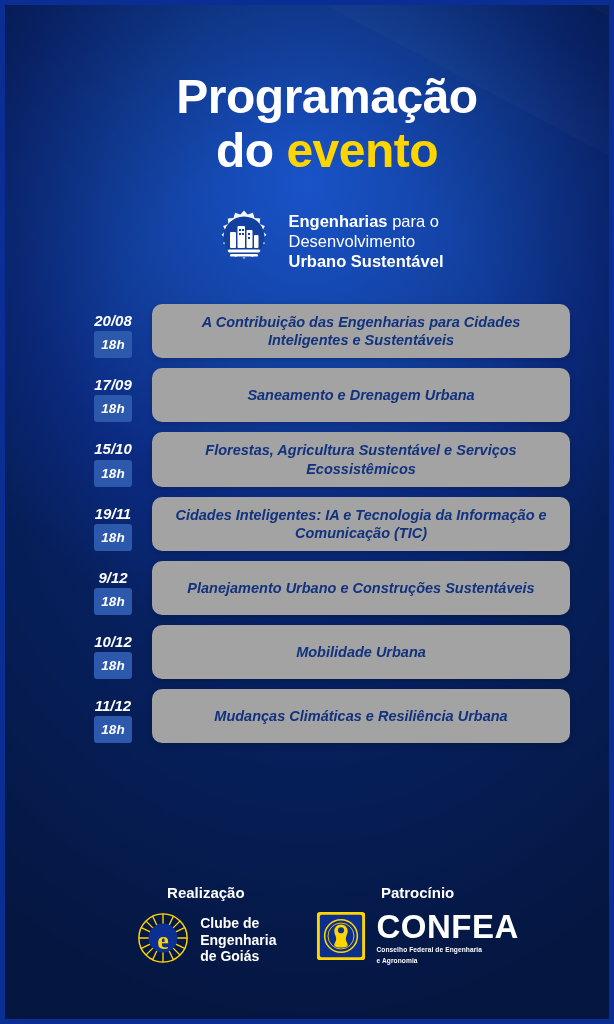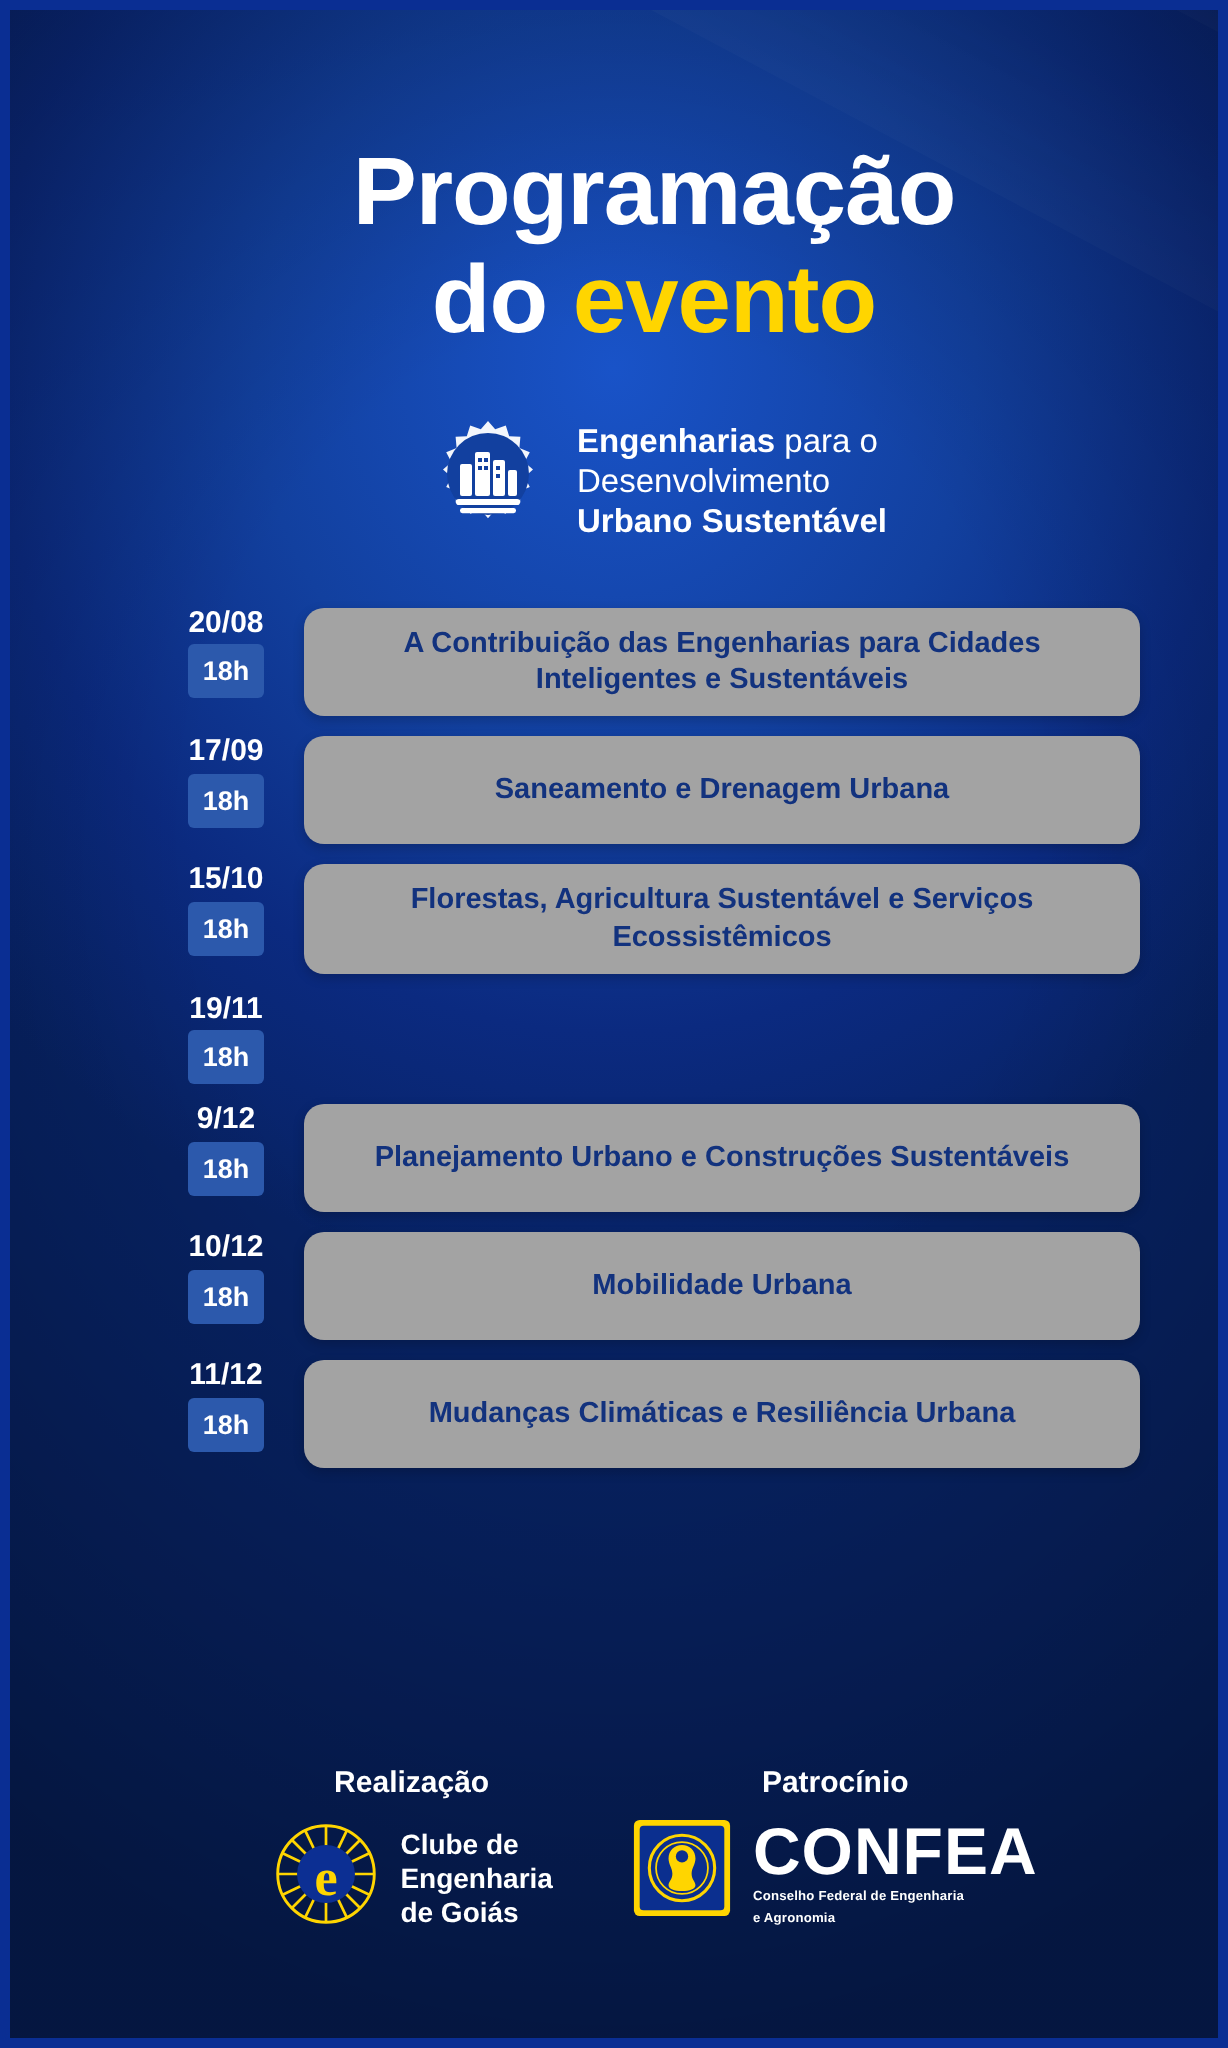--- a/index.html
+++ b/index.html
@@ -95,21 +95,22 @@
   
   .schedule {
     margin-top: 30px;
     padding: 0 64px 0 62px;
     display: flex;
     flex-direction: column;
     gap: 10px;
   }
   .row {
     display: flex;
-    align-items: flex-start;
+    align-items: flex-end;
+    font-style: italic;
   }
   .date {
     width: 62px;
     flex: 0 0 62px;
     text-align: center;
     color: #ffffff;
     z-index: 2;
     position: relative;
   }
   .date .d {
@@ -285,20 +286,23 @@
       <div class="card">
         <span>Florestas, Agricultura Sustentável e Serviços Ecossistêmicos</span>
       </div>
     </div>
 
     <div class="row">
       <div class="date">
         <span class="d">19/11</span>
         <span class="h">18h</span>
       </div>
+      <div class="card">
+        <span>Cidades Inteligentes: IA e Tecnologia da Informação e Comunicação (TIC)</span>
+      </div>
     </div>
 
     <div class="row">
       <div class="date">
         <span class="d">9/12</span>
         <span class="h">18h</span>
       </div>
       <div class="card">
         <span>Planejamento Urbano e Construções Sustentáveis</span>
       </div>

